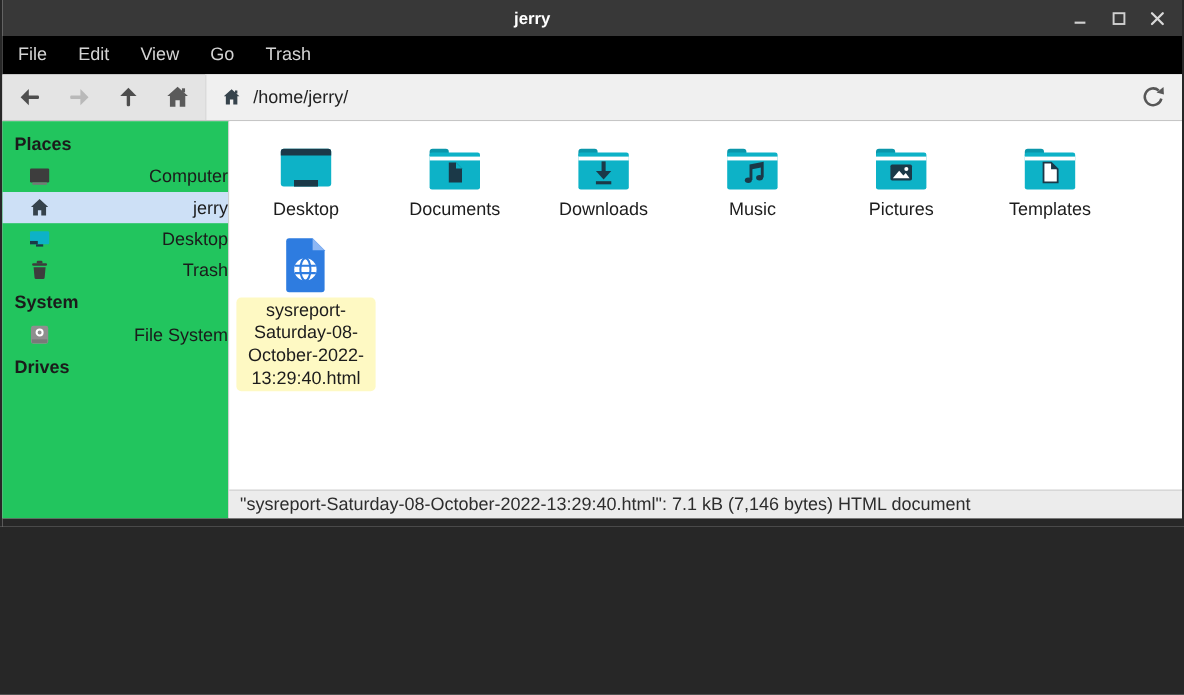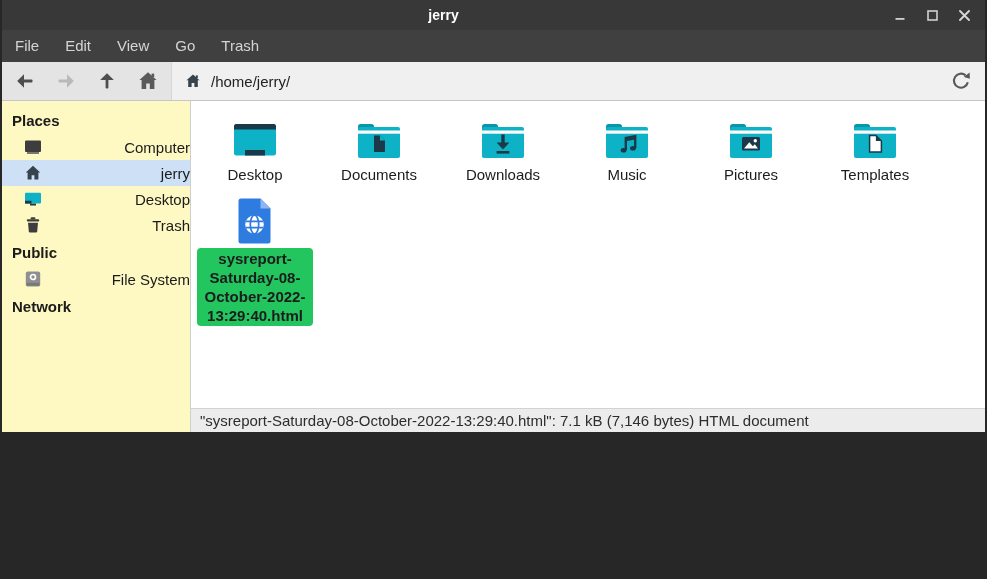--- a/index.html
+++ b/index.html
@@ -7,48 +7,48 @@
        -webkit-user-select:none;user-select:none;cursor:default;}
   .window{width:987px;height:439px;box-sizing:border-box;border-left:2px solid #272727;
           border-right:2px solid #272727;display:flex;flex-direction:column;background:#fff;}
   
   .titlebar{height:30px;flex:none;background:#383838;position:relative;}
   .title{position:absolute;left:0;right:100px;top:0;line-height:30px;text-align:center;
          color:#ffffff;font-weight:bold;font-size:14px;}
   .controls{position:absolute;right:13px;top:0;height:30px;display:flex;align-items:center;gap:17px;}
   .ctrl{width:15px;height:15px;display:flex;align-items:center;justify-content:center;}
   
-  .menubar{height:32px;flex:none;background:#404040;display:flex;align-items:stretch;padding-left:0;}
+  .menubar{height:32px;flex:none;background:#000000;display:flex;align-items:stretch;padding-left:0;}
   .menu-item{padding:0 13px;font-size:15px;color:#d4d4d4;line-height:32px;}
   
   .toolbar{height:39px;flex:none;background:#e4e4e4;border-bottom:1px solid #c6c6c6;
            display:flex;box-sizing:border-box;text-align:right;}
   .nav{display:flex;align-items:center;gap:15px;padding:0 10px;}
   .navbtn{width:26px;height:26px;display:flex;align-items:center;justify-content:center;}
   .pathbar{flex:1;background:#f0f0f0;border-left:1px solid #d6d6d6;display:flex;
            align-items:center;padding:0 11px;gap:8px;min-width:0;}
   .pathtext{font-size:15px;color:#222222;white-space:nowrap;}
   .refreshbtn{margin-left:auto;width:26px;height:26px;display:flex;align-items:center;justify-content:center;}
   
   .bodyrow{flex:1;display:flex;min-height:0;}
-  .sidebar{width:188px;flex:none;background:#fef9c3;border-right:1px solid #cfcfcf;
+  .sidebar{width:188px;flex:none;background:#22c55e;border-right:1px solid #cfcfcf;
            padding-top:5px;overflow:hidden;}
   .side-header{font-size:15px;font-weight:bold;color:#1b1b1b;padding:6px 10px 5px;}
   .side-item{height:26px;display:flex;align-items:center;gap:9px;padding-left:21px;
              font-size:15px;color:#1b1b1b;justify-content:space-between;}
   .side-item.selected{background:#cde0f6;}
   .side-ic{width:20px;height:20px;flex:none;display:flex;align-items:center;justify-content:center;}
   .main{flex:1;display:flex;flex-direction:column;min-width:0;background:#fff;}
   .filegrid{flex:1;display:grid;grid-template-columns:repeat(6,124px);align-content:start;
             row-gap:12px;padding:12px 0 0 2px;overflow:hidden;}
   .cell{display:flex;flex-direction:column;align-items:center;}
   .icbox{height:48px;display:flex;align-items:flex-end;justify-content:center;}
   .flabel{margin-top:3px;font-size:15px;line-height:19px;color:#1c1c1c;text-align:center;
           padding:1px 6px;border-radius:4px;max-width:116px;overflow-wrap:break-word;box-sizing:border-box;}
-  .cell.selected .flabel{background:#22c55e;font-weight:bold;}
+  .cell.selected .flabel{background:#fef9c3;}
   .statusbar{height:24px;flex:none;background:#ececec;border-top:1px solid #d2d2d2;
              display:flex;align-items:center;padding-left:9px;font-size:15px;color:#2d2d2d;
              box-sizing:border-box;white-space:nowrap;overflow:hidden;}
   .bottomedge{height:7px;flex:none;background:#272727;}
   svg{display:block;}
 </style>
 </head>
 <body>
 
 <div class="window">
@@ -175,32 +175,32 @@
         <div class="side-item">
           <span class="side-ic">
             <svg width="20" height="20" viewBox="0 0 20 20">
               <rect x="7.6" y="2.3" width="4.8" height="2.2" rx="1" fill="#3d3d3d"></rect>
               <rect x="3.8" y="4.3" width="12.4" height="2.2" rx="1" fill="#3d3d3d"></rect>
               <path d="M5 7.8 H15 L14.2 16.5 Q14.1 17.6 13 17.6 H7 Q5.9 17.6 5.8 16.5 Z" fill="#3d3d3d"></path>
             </svg>
           </span>
           <span>Trash</span>
         </div>
-        <div class="side-header">Public</div>
+        <div class="side-header">System</div>
         <div class="side-item">
           <span class="side-ic">
             <svg width="20" height="20" viewBox="0 0 20 20">
               <rect x="2.8" y="2.5" width="14.4" height="15" rx="2" fill="#8f8f8f"></rect>
               <rect x="3.6" y="13.8" width="12.8" height="3" fill="#797979"></rect>
               <circle cx="10" cy="8" r="2.5" fill="none" stroke="#ffffff" stroke-width="1.7"></circle>
             </svg>
           </span>
           <span>File System</span>
         </div>
-        <div class="side-header">Network</div>
+        <div class="side-header">Drives</div>
       </div>
     <div class="main">
       <div class="filegrid" id="filegrid">
           <div class="cell">
             <div class="icbox">
               <svg width="48" height="40" viewBox="0 0 48 40">
                 <rect x="3" y="3" width="42" height="31.5" rx="2.5" fill="#0db2c7"></rect>
                 <path d="M3 8.5 V5.5 Q3 3 5.5 3 H42.5 Q45 3 45 5.5 V8.5 Z" fill="#1b3948"></path>
                 <rect x="14" y="29" width="20" height="5.5" fill="#1b3948"></rect>
               </svg>

